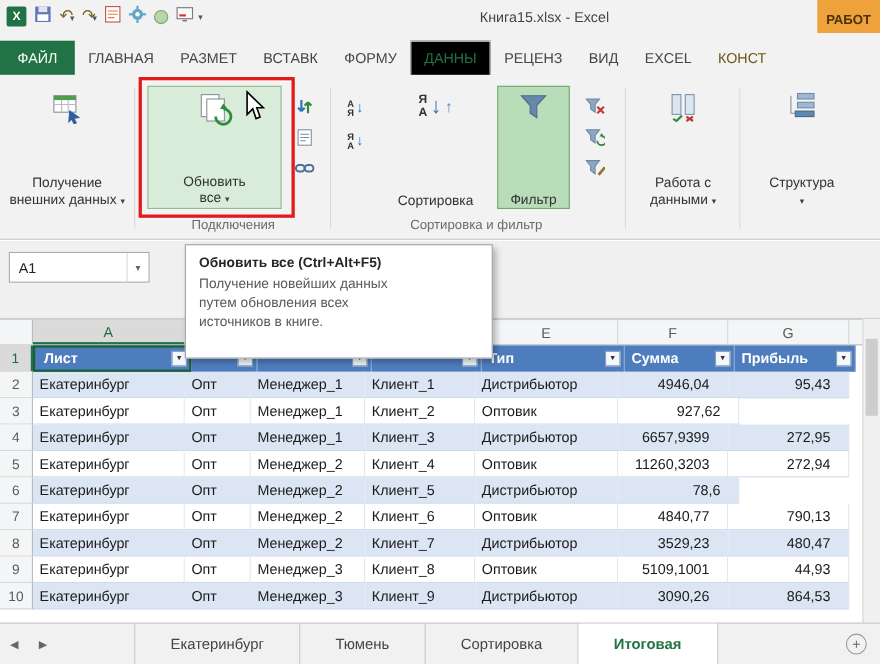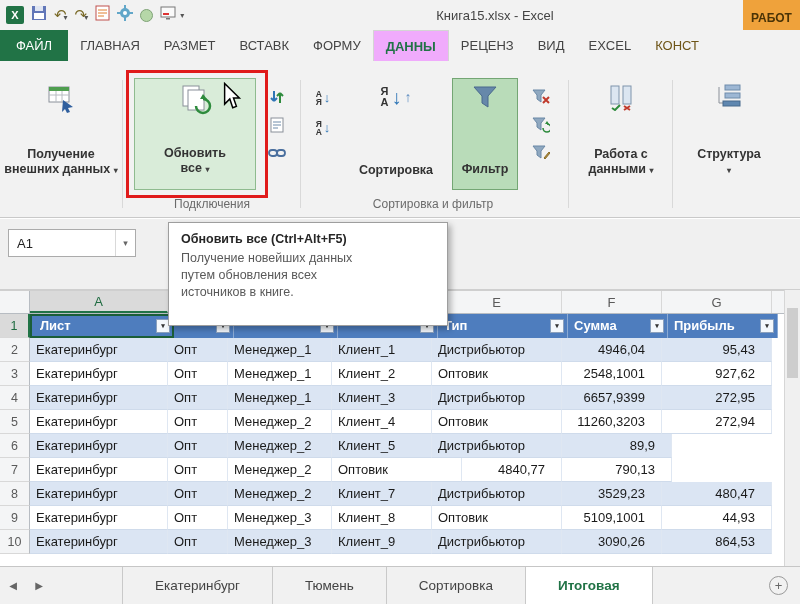--- a/index.html
+++ b/index.html
@@ -15,35 +15,35 @@
   .logo-box { width:18px; height:18px; background:var(--green,#217346); color:#fff; font-size:11px;
               font-weight:bold; display:flex; align-items:center; justify-content:center; border-radius:2px; }
   .dot-green { width:13px; height:13px; border-radius:50%; background:#b6d7a8; border:1px solid #7fa377; }
   .win-title { position:absolute; left:250px; right:60px; top:0; height:30px; display:flex;
                align-items:center; justify-content:center; font-size:13px; color:#444; white-space:nowrap; }
   .ctx-header { position:absolute; right:0; top:0; width:57px; height:36px; background:var(--orange,#efa23b);
                 color:#4a3306; font-size:12px; font-weight:bold; display:flex; align-items:center; justify-content:center; }
 
   
   .tabrow { position:absolute; top:30px; left:0; right:0; height:44px; background:#f2f2f2;
-            display:flex; align-items:flex-start; }
+            display:flex; align-items:center; }
   .tab { height:31px; display:flex; align-items:center; padding:0 12px; font-size:13px; color:#444;
          white-space:nowrap; }
   .tab.file { background:var(--green,#217346); color:#fff; padding:0 16px; }
-  .tab.active { background:#f0abfc; color:var(--green,#217346); border:1px solid #d4d4d4; border-bottom:none;font-weight:bold; }
+  .tab.active { background:#000000; color:var(--green,#217346); border:1px solid #d4d4d4; border-bottom:none; }
   .tab.contextual { color:#6e5518; }
 
   
   .ribbon { position:absolute; top:74px; left:0; right:0; height:144px; background:#f2f2f2;
             border-bottom:1px solid #c9c9c9; }
   .rsep { position:absolute; top:6px; width:1px; height:128px; background:#d9d9d9; }
   .bigbtn { position:absolute; top:4px; height:112px; display:flex; flex-direction:column;
             align-items:center; font-size:12.5px; color:#333; text-align:center; }
   .bigbtn .ic { margin-top:5px; }
-  .bigbtn .lbl { margin-top:auto; margin-bottom:12px; line-height:15px;font-weight:bold; }
+  .bigbtn .lbl { margin-top:auto; margin-bottom:0; line-height:15px; }
   .dd { font-size:8px; color:#444; }
   .grp-caption { position:absolute; top:123px; font-size:12px; color:#6b6b6b; text-align:center; }
   .hl-green { background:#d9ecd9; border:1px solid #8fbb8f; }
   .hl-filter { background:var(--filter-green,#a9d6a9); border:1px solid #74a674; }
   .smallbtn { position:absolute; width:34px; height:27px; display:flex; align-items:center;
               justify-content:center; gap:2px; }
   .sort-letters { display:flex; flex-direction:column; font-size:8.5px; font-weight:bold; color:#333; line-height:8px; }
   .blue-arrow { color:#2e75b6; font-weight:bold; font-size:13px; line-height:1; }
   .util-col { position:absolute; width:30px; height:26px; display:flex; align-items:center; justify-content:center; }
 
@@ -351,21 +351,20 @@
         <div class="cell num" style="width: 100px;">4946,04</div>
         <div class="cell num" style="width: 110px;">95,43</div>
       </div>
       <div class="grid-row plain" style="top: 362px;">
         <div class="gutter">3</div>
         <div class="cell" style="width: 138px;">Екатеринбург</div>
         <div class="cell" style="width: 60px;">Опт</div>
         <div class="cell" style="width: 104px;">Менеджер_1</div>
         <div class="cell" style="width: 100px;">Клиент_2</div>
         <div class="cell" style="width: 130px;">Оптовик</div>
-        <div class="cell num" style="width: 100px;">2548,1001</div>
         <div class="cell num" style="width: 110px;">927,62</div>
       </div>
       <div class="grid-row band" style="top: 386px;">
         <div class="gutter">4</div>
         <div class="cell" style="width: 138px;">Екатеринбург</div>
         <div class="cell" style="width: 60px;">Опт</div>
         <div class="cell" style="width: 104px;">Менеджер_1</div>
         <div class="cell" style="width: 100px;">Клиент_3</div>
         <div class="cell" style="width: 130px;">Дистрибьютор</div>
         <div class="cell num" style="width: 100px;">6657,9399</div>
@@ -381,27 +380,28 @@
         <div class="cell num" style="width: 100px;">11260,3203</div>
         <div class="cell num" style="width: 110px;">272,94</div>
       </div>
       <div class="grid-row band" style="top: 434px;">
         <div class="gutter">6</div>
         <div class="cell" style="width: 138px;">Екатеринбург</div>
         <div class="cell" style="width: 60px;">Опт</div>
         <div class="cell" style="width: 104px;">Менеджер_2</div>
         <div class="cell" style="width: 100px;">Клиент_5</div>
         <div class="cell" style="width: 130px;">Дистрибьютор</div>
-        <div class="cell num" style="width: 110px;">89,9</div>
+        <div class="cell num" style="width: 110px;">78,6</div>
       </div>
       <div class="grid-row plain" style="top: 458px;">
         <div class="gutter">7</div>
         <div class="cell" style="width: 138px;">Екатеринбург</div>
         <div class="cell" style="width: 60px;">Опт</div>
         <div class="cell" style="width: 104px;">Менеджер_2</div>
+        <div class="cell" style="width: 100px;">Клиент_6</div>
         <div class="cell" style="width: 130px;">Оптовик</div>
         <div class="cell num" style="width: 100px;">4840,77</div>
         <div class="cell num" style="width: 110px;">790,13</div>
       </div>
       <div class="grid-row band" style="top: 482px;">
         <div class="gutter">8</div>
         <div class="cell" style="width: 138px;">Екатеринбург</div>
         <div class="cell" style="width: 60px;">Опт</div>
         <div class="cell" style="width: 104px;">Менеджер_2</div>
         <div class="cell" style="width: 100px;">Клиент_7</div>

